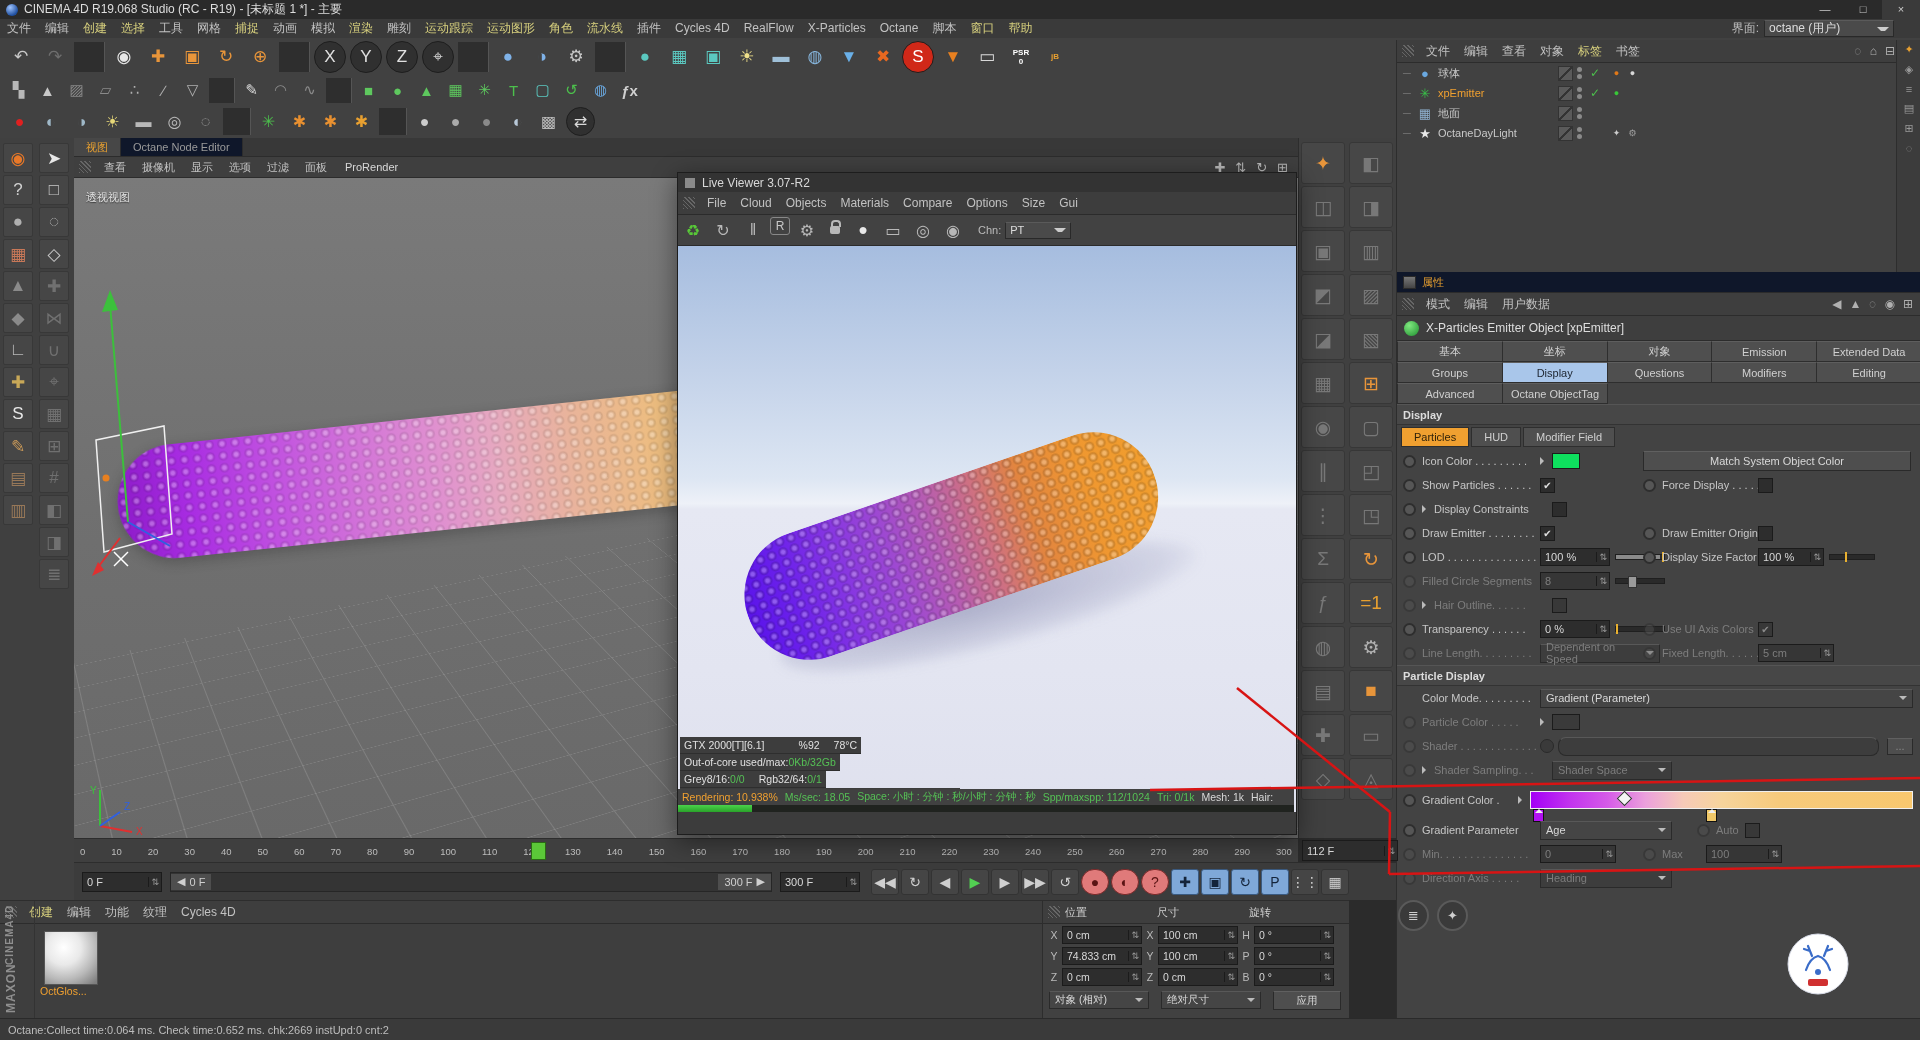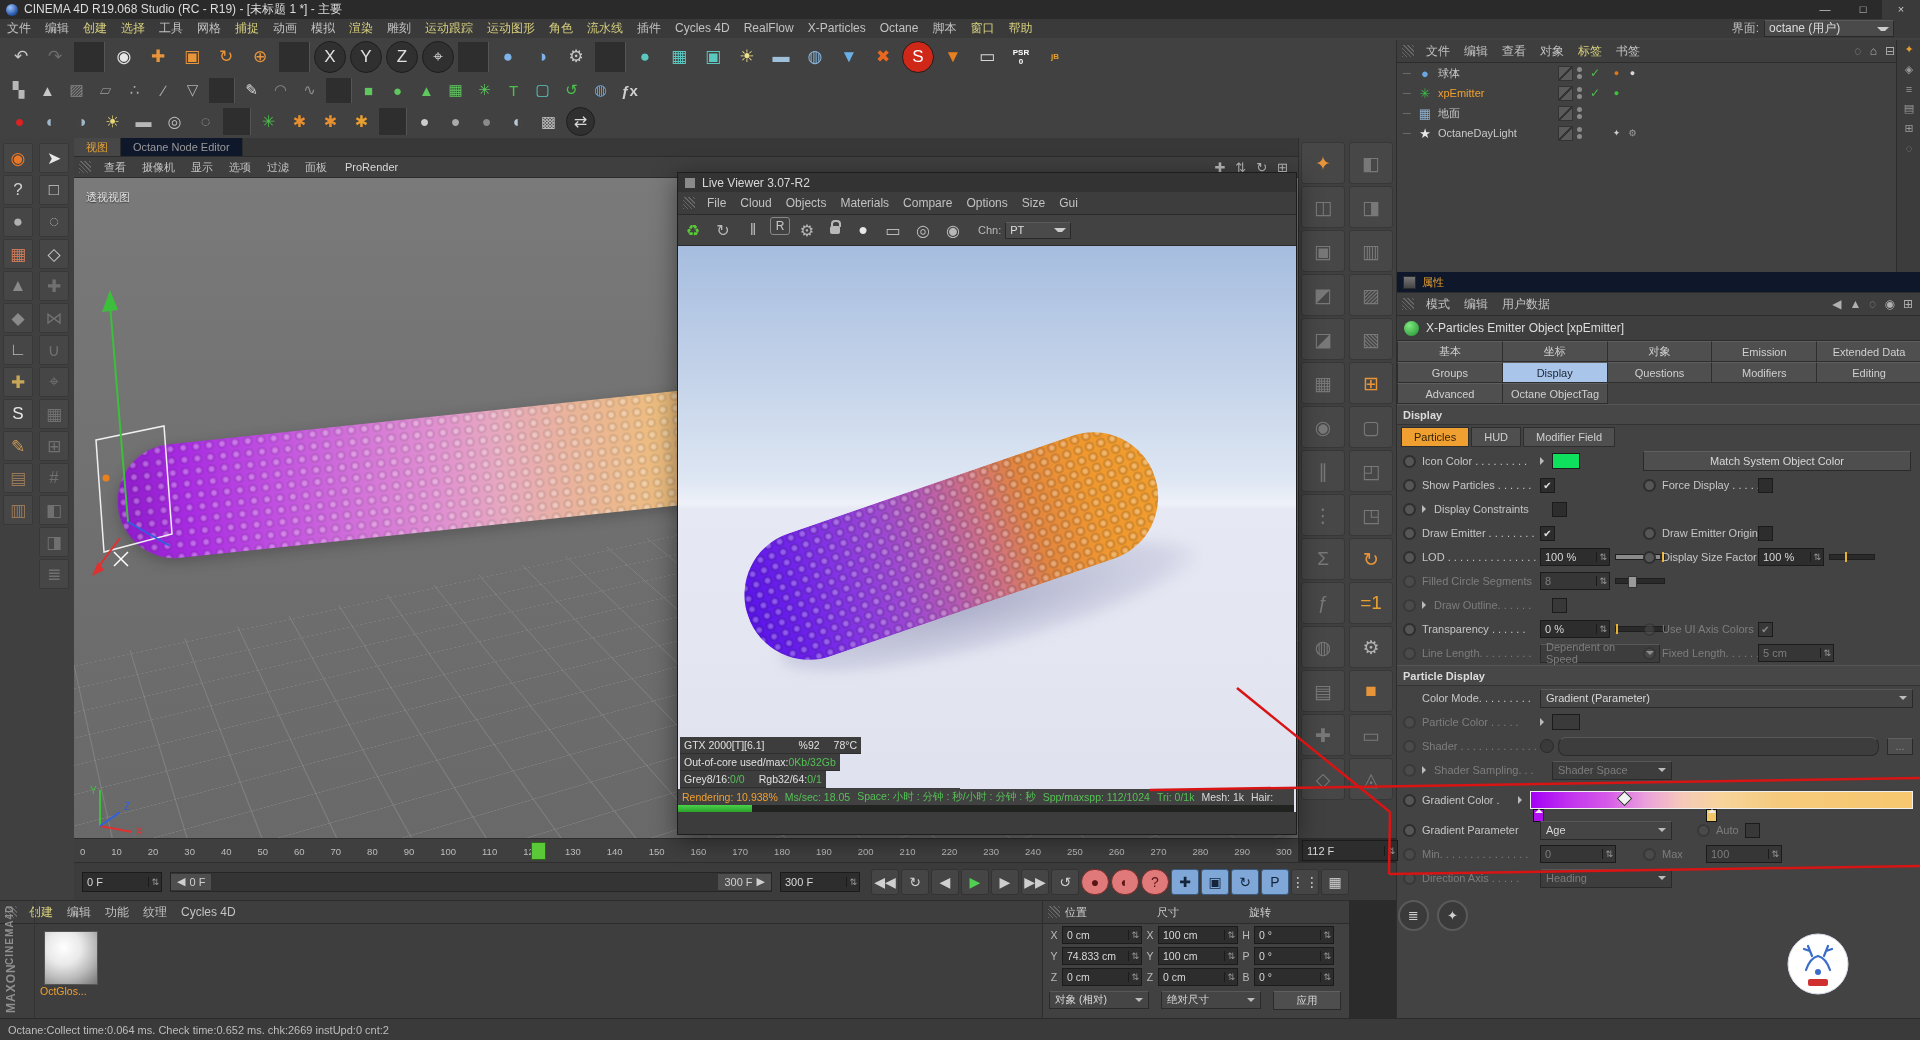--- a/index.html
+++ b/index.html
@@ -664,21 +664,21 @@
         <span>8</span>
         <span class="sp">⇅</span>
       </span>
     <span class="slider" style="width:48px;">
         <span class="knob" style="left:25%;"></span>
       </span>
   </div>
   <div class="prow dis">
     <span class="pdot dim"></span>
       <span class="tri"></span>
-    <span class="plabel">Draw Outline. . . . . .</span>
+    <span class="plabel">Hair Outline. . . . . .</span>
     <span class="cb dim"></span>
   </div>
   <div class="prow">
     <span class="pdot"></span>
     <span class="plabel">Transparency  . . . . . .</span>
     <span class="numfield" style="width:64px;">
         <span>0 %</span>
         <span class="sp">⇅</span>
       </span>
     <span class="slider" style="width:48px;">

